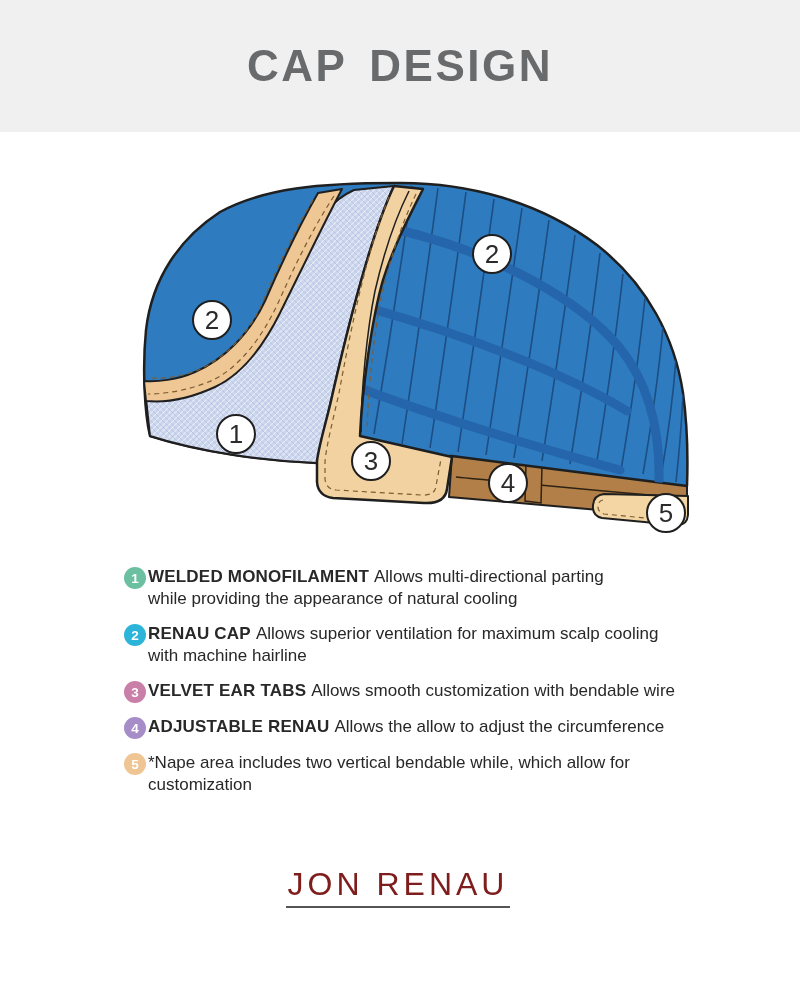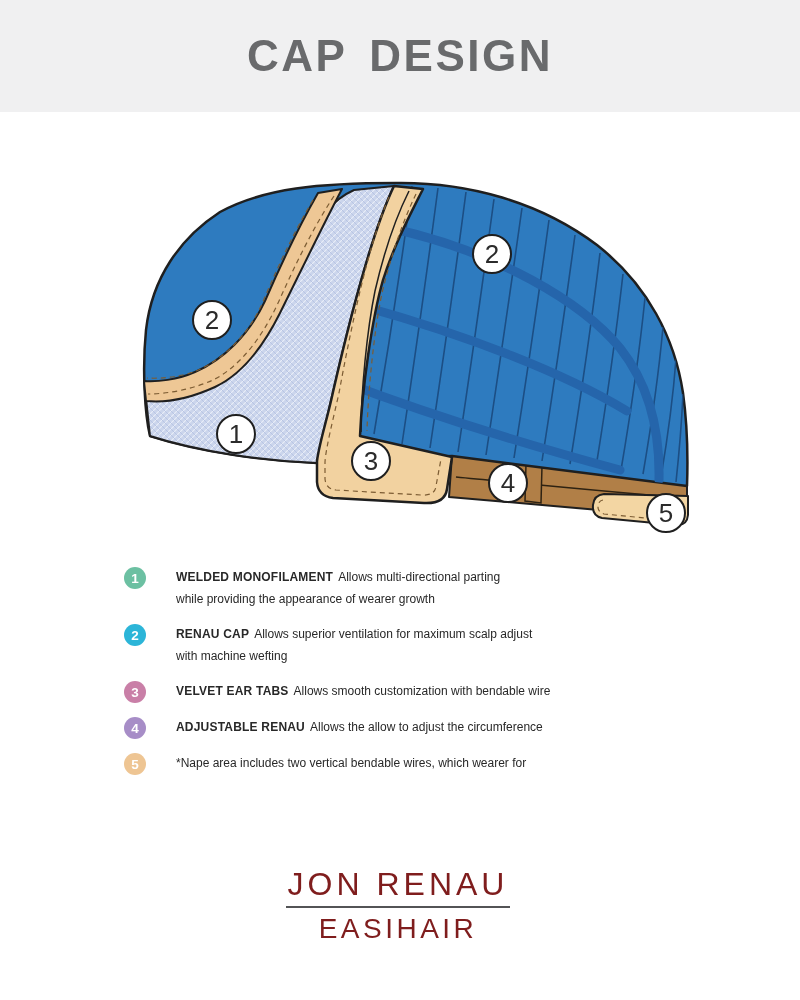--- a/index.html
+++ b/index.html
@@ -1,32 +1,32 @@
 <!DOCTYPE html>
 <html><head>
 <meta charset="utf-8">
 <style>
   html,body{margin:0;padding:0;background:#ffffff;}
   #page{position:relative;width:800px;height:1000px;background:#ffffff;overflow:hidden;
         font-family:"Liberation Sans",sans-serif;}
   
-  .header{position:absolute;left:0;top:0;width:800px;height:112px;background:#f0f0f1;
+  .header{position:absolute;left:0;top:0;width:800px;height:132px;background:#f0f0f1;
           display:flex;align-items:center;justify-content:center;}
   .header h1{margin:0;font-size:44px;font-weight:700;letter-spacing:2.5px;color:#696a6c;
              word-spacing:8px;}
   
   svg.diagram{position:absolute;left:0;top:0;}
   svg text.callout-num{font-family:"Liberation Sans",sans-serif;font-size:26px;fill:#2b2b2b;}
   
   .legend{position:absolute;left:124px;top:566px;width:660px;}
   .legend-row{display:flex;align-items:flex-start;margin-bottom:13px;}
   .badge{flex:0 0 auto;width:22px;height:22px;border-radius:50%;margin-top:1px;
          display:flex;align-items:center;justify-content:center;
          color:#ffffff;font-size:13.5px;font-weight:700;}
-  .legend-text{margin-left:30px;color:#282828;font-size:12px;line-height:22px;}
+  .legend-text{margin-left:2px;color:#282828;font-size:17px;line-height:22px;}
   .legend-text .line{white-space:nowrap;}
   .legend-text b{font-weight:700;letter-spacing:0.2px;}
   .legend-text .desc{margin-left:5px;}
   
   .brand{position:absolute;left:0;top:866px;width:796px;text-align:center;color:#7f1d1d;}
   .brand-name{font-size:32px;font-weight:400;letter-spacing:4px;line-height:36px;}
   .brand-rule{width:224px;height:2px;background:#535456;border:none;margin:4px auto 5px auto;}
   .brand-sub{font-size:28px;font-weight:400;letter-spacing:3.5px;line-height:32px;}
 </style>
 </head>
@@ -138,54 +138,54 @@
       </g>
     </g>
   </svg>
 
   <div class="legend">
 
     <div class="legend-row">
       <div class="badge" style="background-color: rgb(108, 192, 162);">1</div>
       <div class="legend-text">
         <div class="line"><b>WELDED MONOFILAMENT</b><span class="desc">Allows multi-directional parting</span></div>
-        <div class="line">while providing the appearance of wearer growth</div>
+        <div class="line">while providing the appearance of natural cooling</div>
       </div>
     </div>
 
     <div class="legend-row">
       <div class="badge" style="background-color: rgb(44, 181, 216);">2</div>
       <div class="legend-text">
-        <div class="line"><b>RENAU CAP</b><span class="desc">Allows superior ventilation for maximum scalp adjust</span></div>
-        <div class="line">with machine wefting</div>
+        <div class="line"><b>RENAU CAP</b><span class="desc">Allows superior ventilation for maximum scalp cooling</span></div>
+        <div class="line">with machine hairline</div>
       </div>
     </div>
 
     <div class="legend-row">
       <div class="badge" style="background-color: rgb(201, 127, 167);">3</div>
       <div class="legend-text">
         <div class="line"><b>VELVET EAR TABS</b><span class="desc">Allows smooth customization with bendable wire</span></div>
       </div>
     </div>
 
     <div class="legend-row">
       <div class="badge" style="background-color: rgb(167, 141, 199);">4</div>
       <div class="legend-text">
         <div class="line"><b>ADJUSTABLE RENAU</b><span class="desc">Allows the allow to adjust the circumference</span></div>
       </div>
     </div>
 
     <div class="legend-row">
       <div class="badge" style="background-color: rgb(238, 197, 147);">5</div>
       <div class="legend-text">
-        <div class="line">*Nape area includes two vertical bendable wires, which wearer for</div>
+        <div class="line">*Nape area includes two vertical bendable while, which allow for</div>
+        <div class="line">customization</div>
       </div>
     </div>
 
   </div>
 
   <div class="brand">
     <div class="brand-name">JON RENAU</div>
     <hr class="brand-rule">
-    <div class="brand-sub">EASIHAIR</div>
   </div>
 
 </div>
 
 </body></html>

